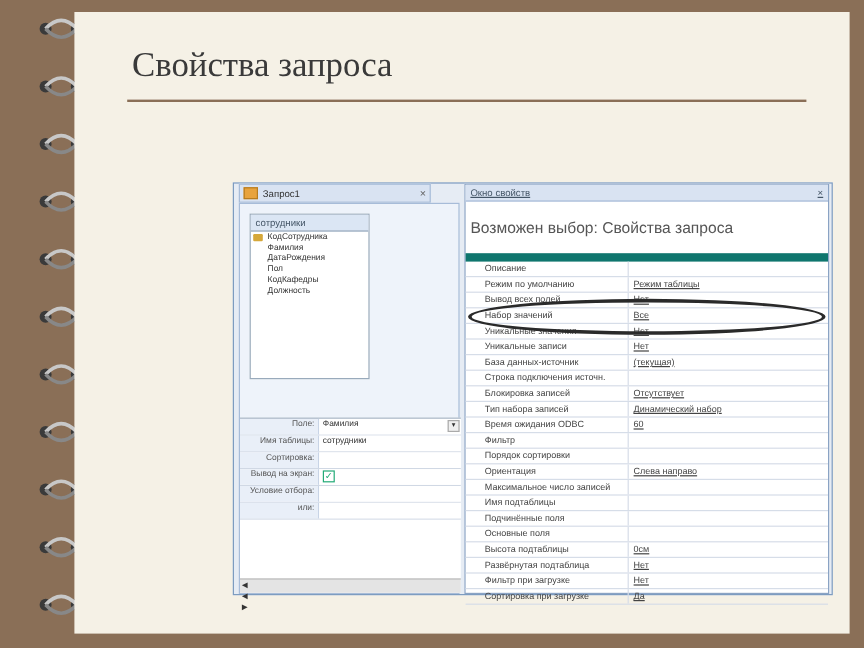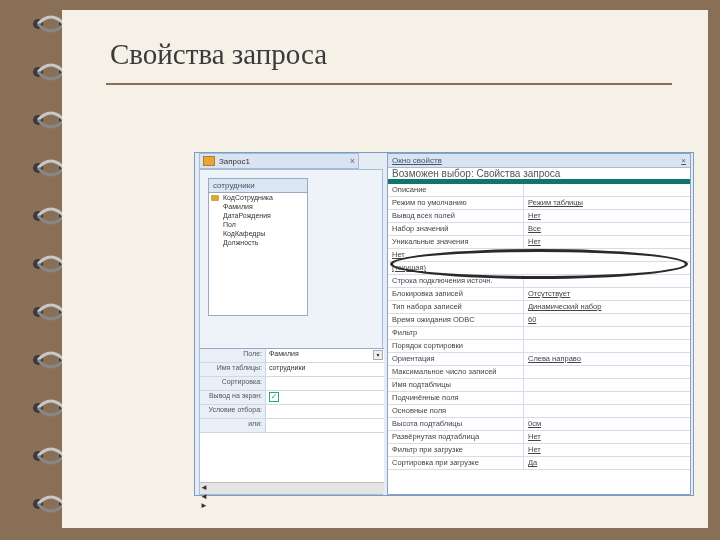--- a/index.html
+++ b/index.html
@@ -23,26 +23,26 @@
   .hscroll .arrow { position: absolute; width: 12px; height: 10px; top: 0; background: #f3f3f3; border: 1px solid #aaa; text-align: center; line-height: 8px; font-size: 7px; color: #555; }
   .grid { position: absolute; left: 0; top: 178px; width: 184px; height: 146px; background: #fff; border-top: 1px solid #9ab; }
   .grow { display: flex; border-bottom: 1px solid #d0d8e4; height: 14px; }
   .glabel { width: 66px; padding: 1px 3px; font-size: 7px; background: #e9eff8; border-right: 1px solid #c8d4e6; text-align: right; color: #555; white-space: nowrap; overflow: hidden; }
   .gval { flex: 1; padding: 1px 3px; font-size: 7px; background: #fff; white-space: nowrap; overflow: hidden; position: relative; }
   .gval .dd { position: absolute; right: 1px; top: 1px; width: 10px; height: 10px; background: #f0f0f0; border: 1px solid #aaa; font-size: 6px; text-align: center; line-height: 8px; }
   .check { display:inline-block; width:10px; height:10px; border:1px solid #2a7; background:#fff; color:#2a7; text-align:center; line-height:8px; font-size:8px; }
   .grid-hscroll { position:absolute; left:0; right:0; bottom:0; height:12px; background:#e4e4e4; border-top:1px solid #bbb; }
   .prop { position: absolute; left: 192px; top: 0; width: 304px; height: 342px; background: #fff; border: 1px solid #8aa3c4; }
   .prop-title { background: #d9e3f2; padding: 2px 4px; font-size: 8px; color: #456; border-bottom: 1px solid #a7bcd8; display: flex; text-decoration: underline; }
-  .prop-sub { padding: 0 4px; font-size: 10px; color: #555; border-bottom: 5px solid #0f766e; }
+  .prop-sub { padding: 14px 4px; font-size: 13px; color: #555; border-bottom: 7px solid #0f766e; }
   .prop-tab { display:inline-block; background:#fff; border:1px solid #a7bcd8; border-bottom:none; padding:2px 8px; font-size:8px; margin:3px 0 0 4px; position:relative; z-index:1; }
   .tabstrip { border-bottom: 1px solid #a7bcd8; height: 16px; background: #e9eff8; }
   .plist { position: relative; }
   .prow { display:flex; border-bottom:1px solid #d6dde8; height:13px; }
-  .pn { width: 136px; padding: 1px 4px; font-size: 7.5px; border-right: 1px solid #d6dde8; white-space:nowrap; overflow:hidden; color:#444; }
+  .pn { width: 136px; padding: 1px 16px; font-size: 7.5px; border-right: 1px solid #d6dde8; white-space:nowrap; overflow:hidden; color:#444; }
   .pv { flex:1; padding:1px 4px; font-size:7.5px; white-space:nowrap; overflow:hidden; color:#444;text-decoration:underline; }
   .highlight { position:absolute; border:3px solid #2a2a2a; border-radius: 50% / 50%; pointer-events:none; }
 </style>
 </head>
 <body>
 
 <div class="spiral">
     <div class="ring" style="top: 0px;">
       <svg viewBox="0 0 44 24">
         <ellipse cx="10" cy="12" rx="5" ry="5" fill="#3a3a3a"></ellipse>
@@ -215,23 +215,25 @@
           </div>
           <div class="prow">
             <div class="pn">Набор значений</div>
             <div class="pv">Все</div>
           </div>
           <div class="prow">
             <div class="pn">Уникальные значения</div>
             <div class="pv">Нет</div>
           </div>
           <div class="prow">
-            <div class="pv">Нет</div>
-          </div>
-          <div class="prow">
+            <div class="pn">Уникальные записи</div>
+            <div class="pv">Нет</div>
+          </div>
+          <div class="prow">
+            <div class="pn">База данных-источник</div>
             <div class="pv">(текущая)</div>
           </div>
           <div class="prow">
             <div class="pn">Строка подключения источн.</div>
             <div class="pv"></div>
           </div>
           <div class="prow">
             <div class="pn">Блокировка записей</div>
             <div class="pv">Отсутствует</div>
           </div>

